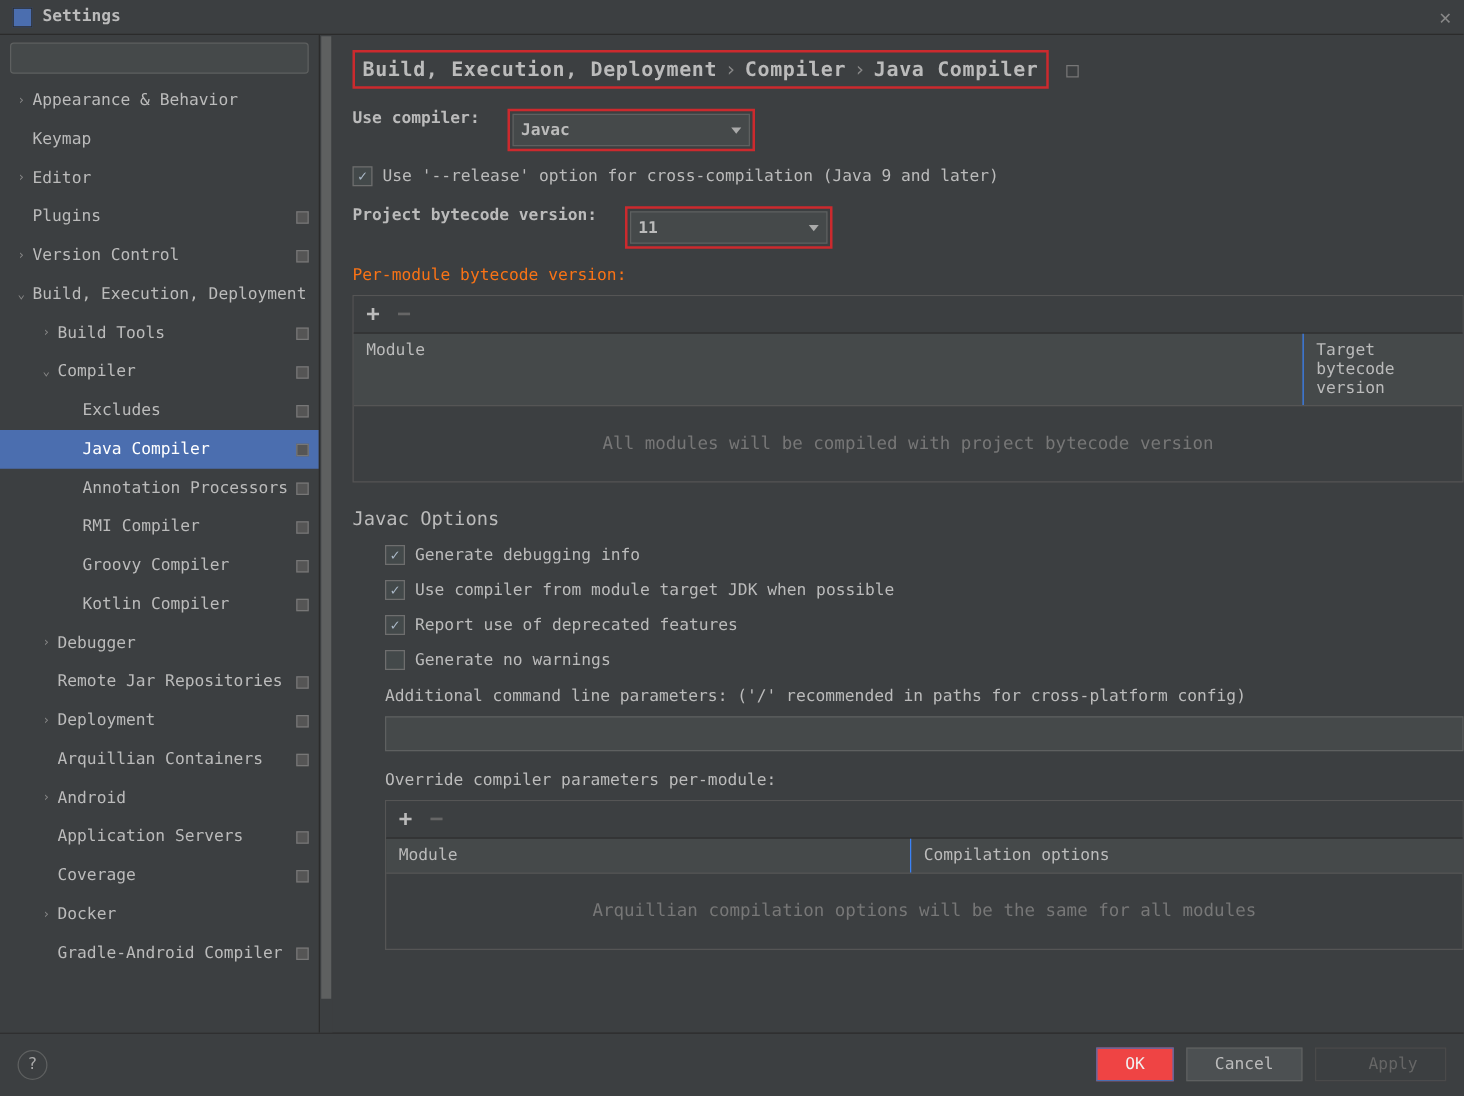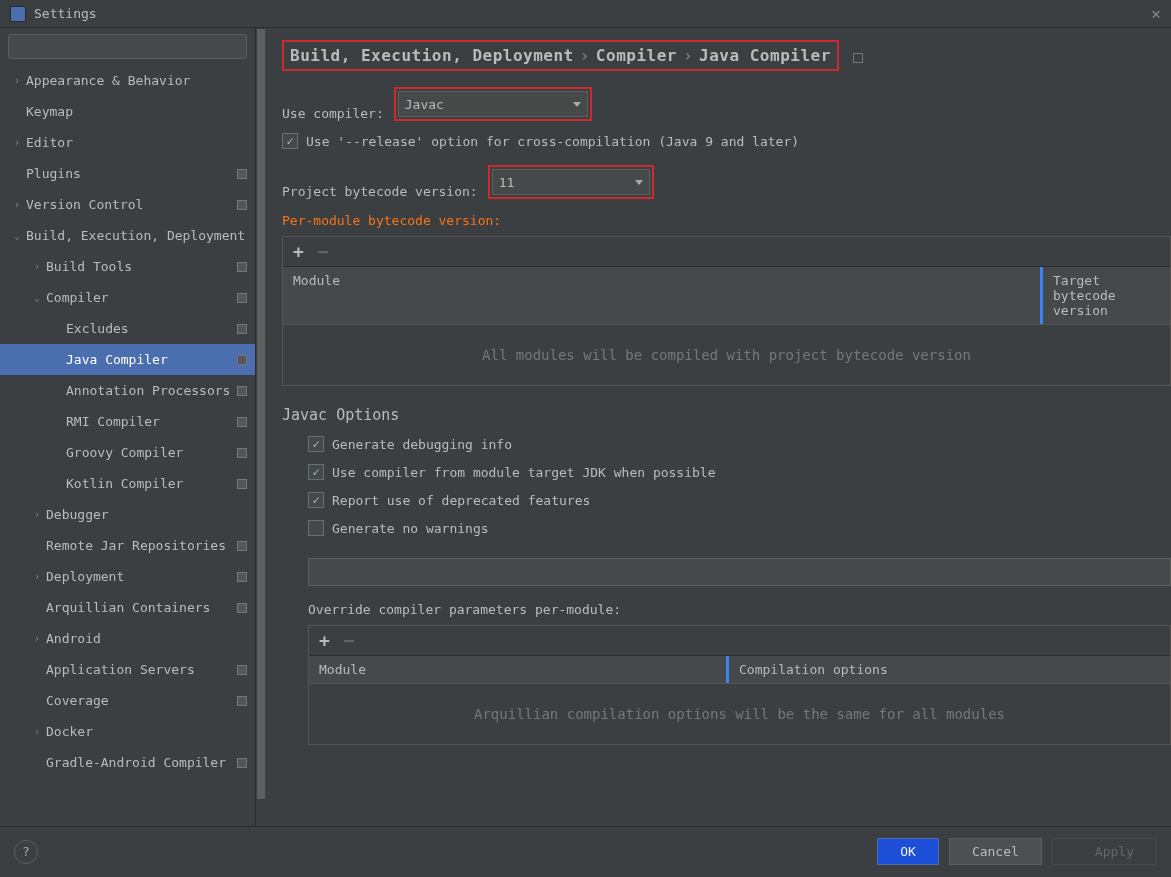--- a/index.html
+++ b/index.html
@@ -12,20 +12,21 @@
   height: 877px;
   overflow: hidden;
 }
 .titlebar {
   display: flex;
   align-items: center;
   padding: 4px 10px;
   height: 28px;
   background: #3c3f41;
   border-bottom: 1px solid #2b2b2b;
+  font-weight: bold;
 }
 .titlebar .app-icon {
   width: 16px; height: 16px;
   background: #4b6eaf;
   border: 1px solid #2b2b2b;
   margin-right: 8px;
 }
 .titlebar .close-x {
   margin-left: auto;
   color: #888;
@@ -139,23 +140,24 @@
 .breadcrumb .sep { color: #888; font-weight: normal; }
 .bc-icon {
   display: inline-block;
   width: 10px; height: 10px;
   border: 1px solid #777;
   margin-left: 6px;
   vertical-align: middle;
 }
 .row {
   display: flex;
-  align-items: flex-end;
-  gap: 10px;
+  align-items: flex-start;
+  gap: 22px;
   margin-top: 16px;
+  font-weight: bold;
 }
 .row label { color: #bbb; }
 .combo {
   display: flex;
   align-items: center;
   background: #45494a;
   border: 1px solid #5e6060;
   padding: 2px 6px;
   height: 26px;
   font-family: inherit;
@@ -207,21 +209,21 @@
 }
 .toolbar .plus { color: #bbb; font-size: 18px; font-weight: bold; }
 .toolbar .minus { color: #666; font-size: 18px; font-weight: bold; }
 .table-head {
   display: flex;
   background: #45494a;
   border-bottom: 1px solid #555;
 }
 .table-head div {
   padding: 6px 10px;
-  border-right: 3px solid #3b82f6;
+  border-right: 1px solid #3b82f6;
 }
 .table-empty {
   text-align: center;
   color: #777;
   padding: 22px 6px;
   font-size: 14px;
 }
 .section-title {
   margin-top: 20px;
   color: #bbb;
@@ -260,21 +262,21 @@
 .btn {
   padding: 5px 22px;
   border: 1px solid #5e6060;
   background: #4c5052;
   color: #bbb;
   font-family: inherit;
   font-size: 13px;
   cursor: pointer;
 }
 .btn.primary {
-  background: #1d4ed8;
+  background: #ef4444;
   border-color: #4b6eaf;
   color: #f0f0f0;
 }
 .btn.disabled {
   color: #666;
   border-color: #4a4a4a;
   background: #3c3f41;
   padding-left: 42px;
 }
 </style>
@@ -470,20 +472,21 @@
     <div class="check-row indent">
       <div class="cb checked"></div>
       <span>Report use of deprecated features</span>
     </div>
     <div class="check-row indent">
       <div class="cb"></div>
       <span>Generate no warnings</span>
     </div>
 
     <div class="indent" style="margin-top:14px">
+      <div>Additional command line parameters: ('/' recommended in paths for cross-platform config)</div>
       <input class="text-input" style="">
     </div>
 
     <div class="indent" style="margin-top:16px">
       <div>Override compiler parameters per-module:</div>
       <div class="table-wrap">
         <div class="toolbar">
           <span class="plus">+</span>
           <span class="minus">−</span>
         </div>

